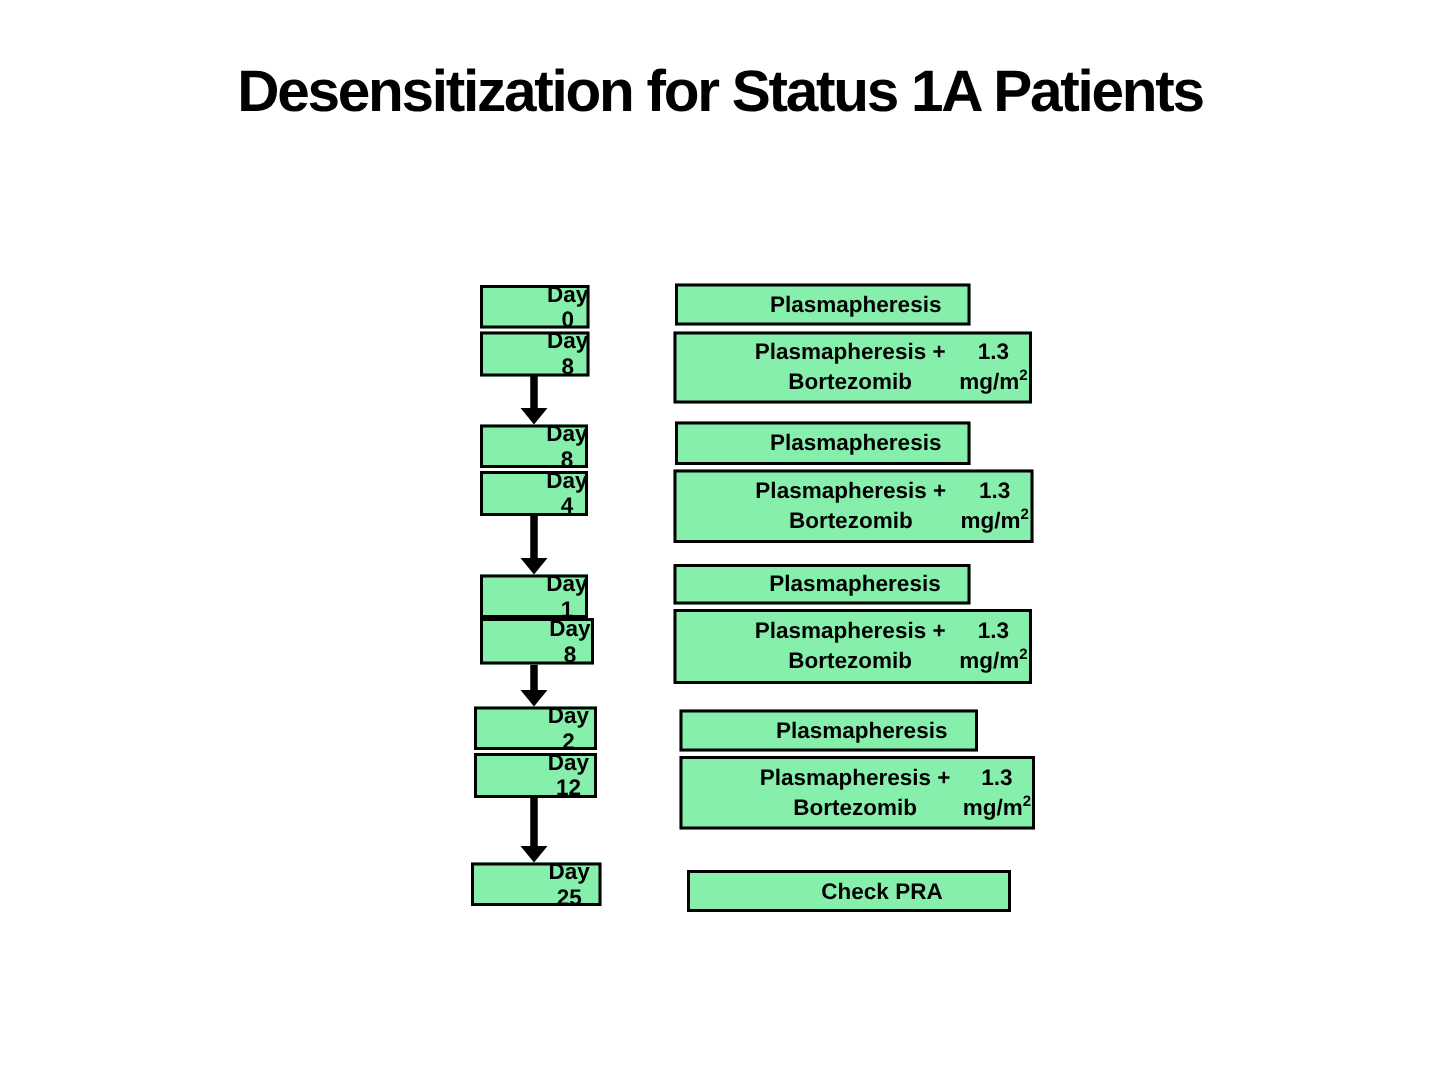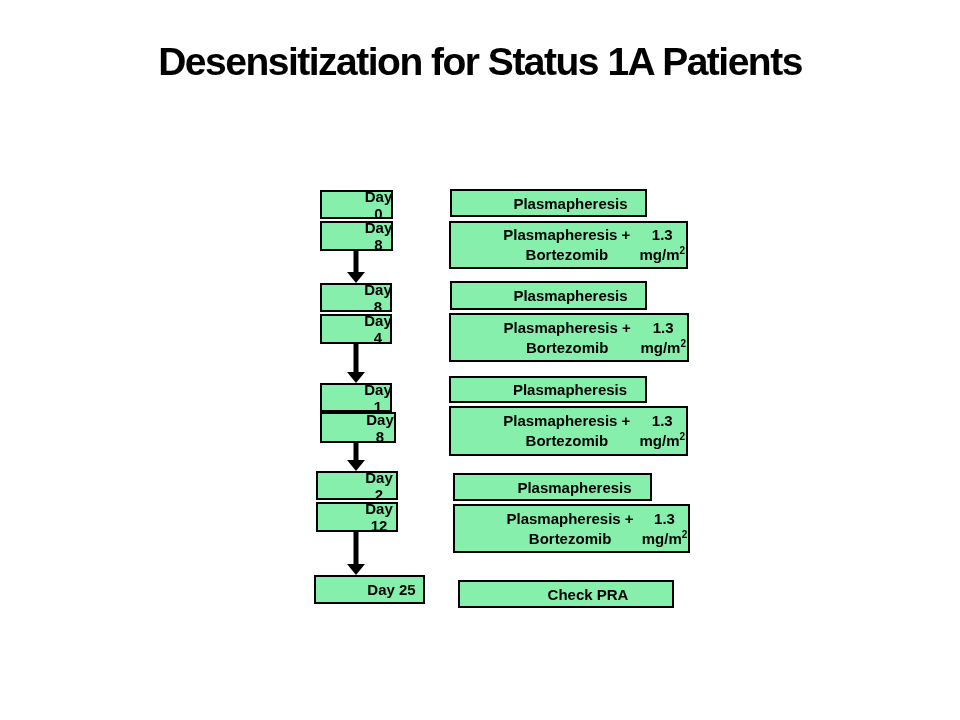--- a/index.html
+++ b/index.html
@@ -68,21 +68,21 @@
   <div class="title">Desensitization for Status 1A Patients</div>
 
   <div class="box" style="left:320px; top:190px; width:73px; height:29px;">Day 0</div>
   <div class="box" style="left:320px; top:221px; width:73px; height:30px;">Day 8</div>
   <div class="box" style="left:320px; top:283px; width:72px; height:29px;">Day 8</div>
   <div class="box" style="left:320px; top:314px; width:72px; height:30px;">Day 4</div>
   <div class="box" style="left:320px; top:383px; width:72px; height:29px;">Day 1</div>
   <div class="box" style="left:320px; top:412px; width:76px; height:31px;">Day 8</div>
   <div class="box" style="left:316px; top:471px; width:82px; height:29px;">Day 2</div>
   <div class="box" style="left:316px; top:502px; width:82px; height:30px;">Day 12</div>
-  <div class="box" style="left:314px; top:575px; width:111px; height:29px;">Day 25</div>
+  <div class="box" style="left:314px; top:575px; width:87px; height:29px;">Day 25</div>
 
   <div class="arrow" style="left:347px; top:250px;">
     <svg width="18" height="33" viewBox="0 0 18 33">
       <rect x="6.5" y="0" width="5" height="23" fill="#000000"></rect>
       <polygon points="0,22 18,22 9,33" fill="#000000"></polygon>
     </svg>
   </div>
   <div class="arrow" style="left:347px; top:344px;">
     <svg width="18" height="39" viewBox="0 0 18 39">
       <rect x="6.5" y="0" width="5" height="29" fill="#000000"></rect>

